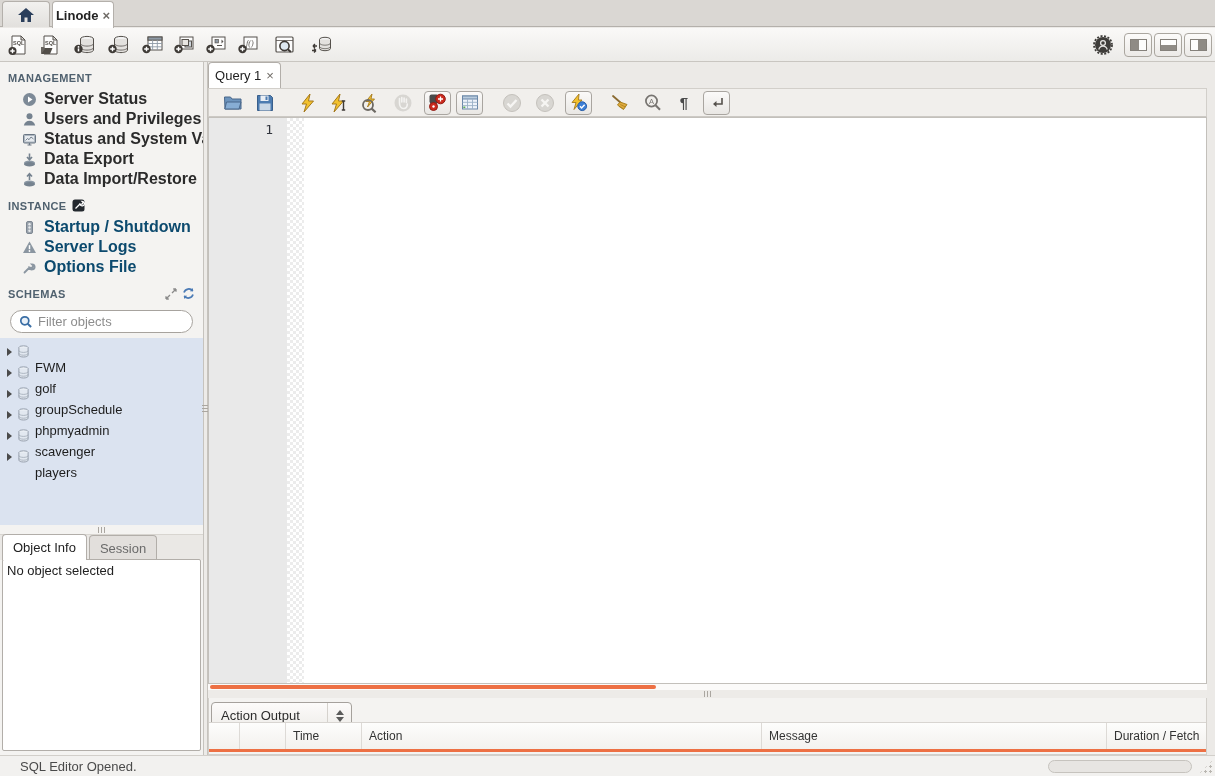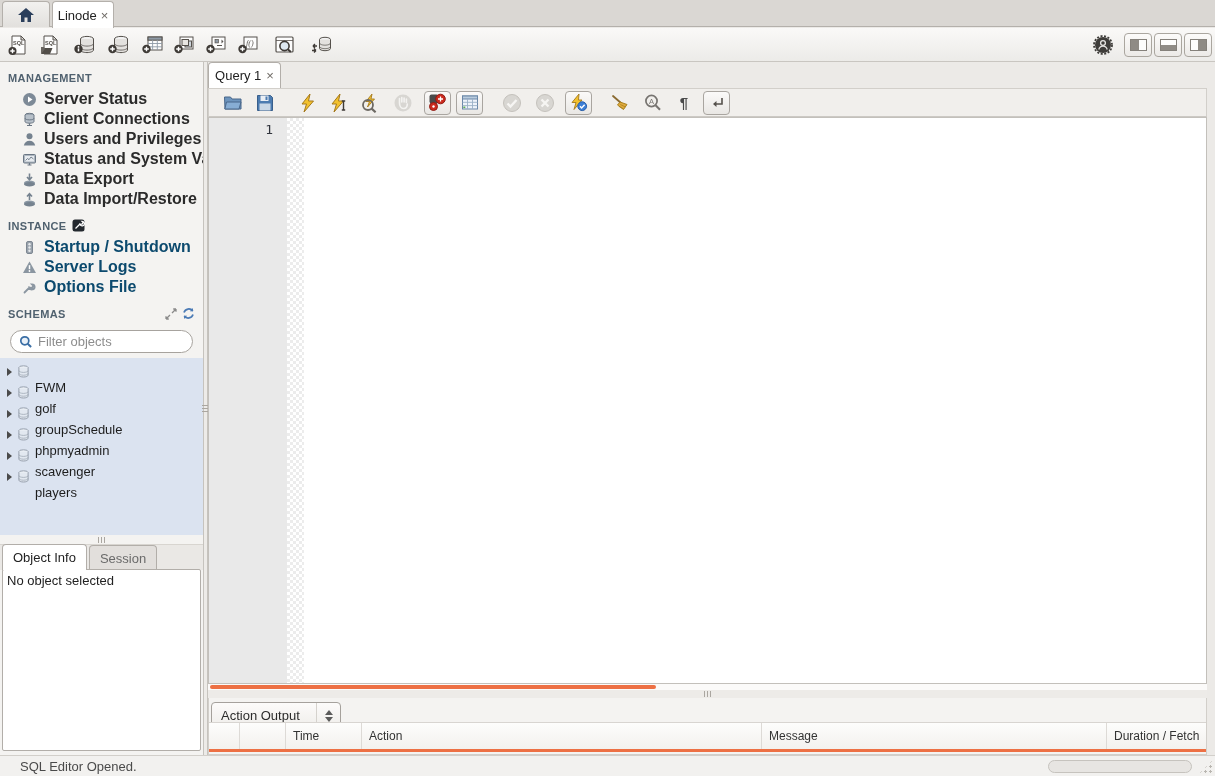--- a/index.html
+++ b/index.html
@@ -9,21 +9,21 @@
     font-family: "Liberation Sans", sans-serif;
     font-size: 13px; color:#222;
     background:#eceae7;
   }
   svg { display:block; }
 
   
   .tabbar { position:absolute; top:0; left:0; right:0; height:27px;
     background:#dad7d3; border-bottom:1px solid #b4b0ab; }
   .wtab { position:absolute; top:1px; height:26px; border:1px solid #b4b0ab; border-bottom:none;
-    border-radius:4px 4px 0 0; display:flex; align-items:center; justify-content:center; gap:4px; }
+    border-radius:4px 4px 0 0; display:flex; align-items:center; justify-content:center; gap:4px;font-weight:bold; }
   .wtab.home { left:2px; width:48px; background:linear-gradient(#f2f1ef,#e2e0dd); }
   .wtab.active { left:52px; width:62px; background:#fff; height:27px; }
   .wtab .close { color:#6e6a65; font-size:13px; line-height:1; cursor:default; }
 
   
   .main-toolbar { position:absolute; top:28px; left:0; right:0; height:34px;
     background:linear-gradient(#faf9f8,#ecebe8); border-bottom:1px solid #c9c6c1; }
   .tbtn { position:absolute; top:4px; width:26px; height:26px; display:flex; align-items:center; justify-content:center; }
   .panel-btn { position:absolute; top:5px; width:28px; height:24px; border:1px solid #aaa69f; border-radius:4px;
     background:linear-gradient(#fcfbfa,#eceae7); display:flex; align-items:center; justify-content:center; }
@@ -98,21 +98,21 @@
   .code { flex:1; }
 
   .ed-hscroll { position:absolute; left:0; right:0; bottom:65px; height:6px; background:#fbfaf9; }
   .ed-hscroll .thumb { position:absolute; left:2px; top:1px; width:446px; height:4px;
     border-radius:2px; }
   .hsplitter { position:absolute; left:0; right:0; bottom:57px; height:8px; background:#edebe8;
     display:flex; align-items:center; justify-content:center; gap:2px; }
 
   .output { position:absolute; left:0; right:0; bottom:0; height:57px; background:#f4f3f1;
     border:1px solid #d2cfca; border-top:none; }
-  .combo { position:absolute; left:2px; top:4px; width:130px; height:27px; border:1px solid #a5a19c;
+  .combo { position:absolute; left:2px; top:4px; width:141px; height:27px; border:1px solid #a5a19c;
     border-radius:4px; background:linear-gradient(#fcfbfa,#efedea); display:flex; align-items:center; }
   .combo .clabel { flex:1; padding-left:9px; font-size:13px; color:#2b2b2b; }
   .combo .spin { width:24px; display:flex; flex-direction:column; align-items:center; justify-content:center; gap:2px;
     border-left:1px solid #d5d2cd; align-self:stretch; }
   .spin .up { width:0; height:0; border-left:4px solid transparent; border-right:4px solid transparent; border-bottom:5px solid #5b5b5b; }
   .spin .down { width:0; height:0; border-left:4px solid transparent; border-right:4px solid transparent; border-top:5px solid #5b5b5b; }
   .out-header { position:absolute; left:0; right:0; bottom:2px; height:30px; display:flex;
     background:linear-gradient(#fdfdfc,#f3f1ee); border-top:1px solid #d8d5d1;
     border-bottom:3px solid #ED7044; font-size:12px; color:#333; }
   .oc { border-right:1px solid #dddad6; display:flex; align-items:center; padding-left:7px;
@@ -297,31 +297,20 @@
         <svg width="15" height="15" viewBox="0 0 15 15">
       <circle cx="7.5" cy="7.5" r="6.5" fill="#7d8a97"></circle>
           <path d="M6 4.5l4.5 3-4.5 3z" fill="#fff"></path>
         </svg>
       </span>
     <span class="nlabel">Server Status</span>
   </div>
   <div class="nav-item">
     <span>
         <svg width="15" height="15" viewBox="0 0 15 15">
-      <ellipse cx="7.5" cy="3" rx="4.5" ry="1.7" fill="#9aa5b0" stroke="#6a7684"></ellipse>
-      <path d="M3 3v6.5c0 1 2 1.7 4.5 1.7s4.5-.7 4.5-1.7V3" fill="#b7c0c9" stroke="#6a7684"></path>
-      <path d="M3 6.2c0 1 2 1.7 4.5 1.7s4.5-.7 4.5-1.7" fill="none" stroke="#6a7684"></path>
-      <path d="M5 13.5h5M7.5 11.3v2.2" stroke="#6a7684" stroke-width="1.2"></path>
-        </svg>
-      </span>
-    <span class="nlabel">Client Connections</span>
-  </div>
-  <div class="nav-item">
-    <span>
-        <svg width="15" height="15" viewBox="0 0 15 15">
       <circle cx="7.5" cy="4.3" r="3" fill="#75828f"></circle>
       <path d="M1.8 13.5c.7-3.2 2.9-4.8 5.7-4.8s5 1.6 5.7 4.8z" fill="#75828f"></path>
         </svg>
       </span>
     <span class="nlabel">Users and Privileges</span>
   </div>
   <div class="nav-item">
     <span>
         <svg width="15" height="15" viewBox="0 0 15 15">
       <rect x="1.5" y="2.5" width="12" height="8.5" rx="1" fill="#aeb7c0" stroke="#6a7684"></rect>

